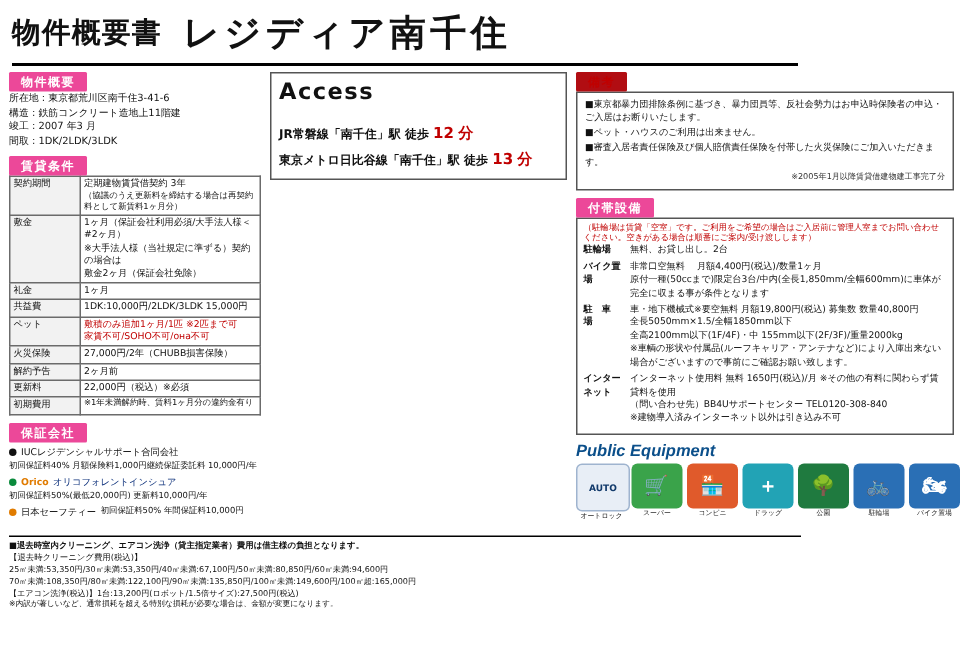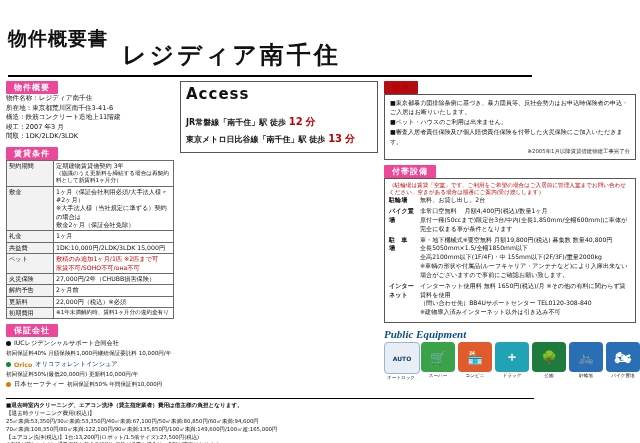--- a/index.html
+++ b/index.html
@@ -16,21 +16,20 @@
 
   
   .header{display:flex;align-items:center;gap:14px;padding:2px 2px 4px 2px;}
   .doc-title{
     font-size:19px;font-weight:bold;letter-spacing:1px;color:#111;
     white-space:nowrap;
   }
   .prop-title{
     font-size:24px;font-weight:bold;letter-spacing:3px;color:#111;
     white-space:nowrap;
-    margin-top:33px;
   }
   .hr-black{height:2px;background:#000;margin:0 2px 4px 2px;}
 
   
   .cols{display:flex;gap:6px;align-items:flex-start;}
   .col-left{width:168px;flex:0 0 168px;}
   .col-mid{width:198px;flex:0 0 198px;}
   .col-right{width:252px;flex:0 0 252px;}
 
   
@@ -75,21 +74,21 @@
 
   
   .g-item{display:flex;align-items:center;gap:3px;margin:2px 0;font-size:6.2px;}
   .dot{width:5px;height:5px;border-radius:50%;background:#111;flex:0 0 5px;}
   .dot.green{background:#0a8a3c;}
   .dot.orange{background:#e07b00;}
   .g-brand{font-weight:bold;}
   .g-brand.orange{color:#e07b00;}
 
   
-  .pub-head{font-family:Liberation Serif, serif;font-size:11px;font-style:italic;font-weight:bold;color:#0b4f8a;margin:3px 0 2px 0;}
+  .pub-head{font-family:Liberation Sans, sans-serif;font-size:11px;font-style:italic;font-weight:bold;color:#0b4f8a;margin:3px 0 2px 0;}
   .icons{display:flex;gap:3px;}
   .icon-cell{width:34px;}
   .icon-sq{
     width:34px;height:30px;border-radius:4px;position:relative;
     display:flex;align-items:center;justify-content:center;
     color:#fff;font-size:13px;font-weight:bold;
   }
   .icon-cap{font-size:4.6px;text-align:center;color:#222;line-height:1.2;margin-top:1px;white-space:nowrap;}
   .ic-auto{background:#e8eef6;color:#123a6b;border:1px solid #9fb4cf;flex-direction:column;font-size:6px;}
   .ic-shop{background:#3aa34a;}
@@ -117,21 +116,20 @@
   </div>
   <div class="hr-black"></div>
 
   <div class="cols">
 
     <div class="col-left">
 
       <div class="block">
         <div class="bar">物件概要</div>
         <div class="kv">
-          <div>物件名称 : レジディア南千住</div>
           <div>所在地 : 東京都荒川区南千住3-41-6</div>
           <div>構造 : 鉄筋コンクリート造地上11階建</div>
           <div>竣工 : 2007 年3 月</div>
           <div>間取 : 1DK/2LDK/3LDK</div>
         </div>
       </div>
 
       <div class="block">
         <div class="bar">賃貸条件</div>
         <table class="t">

